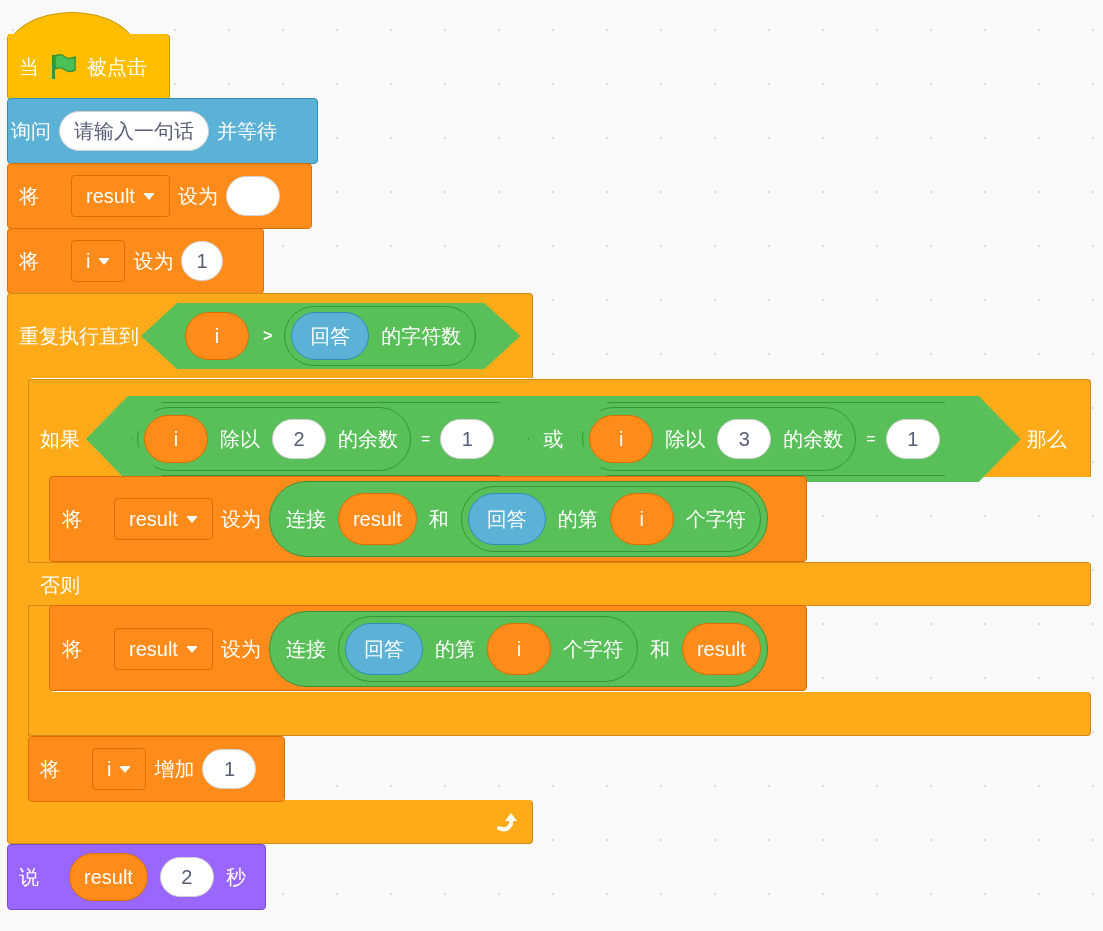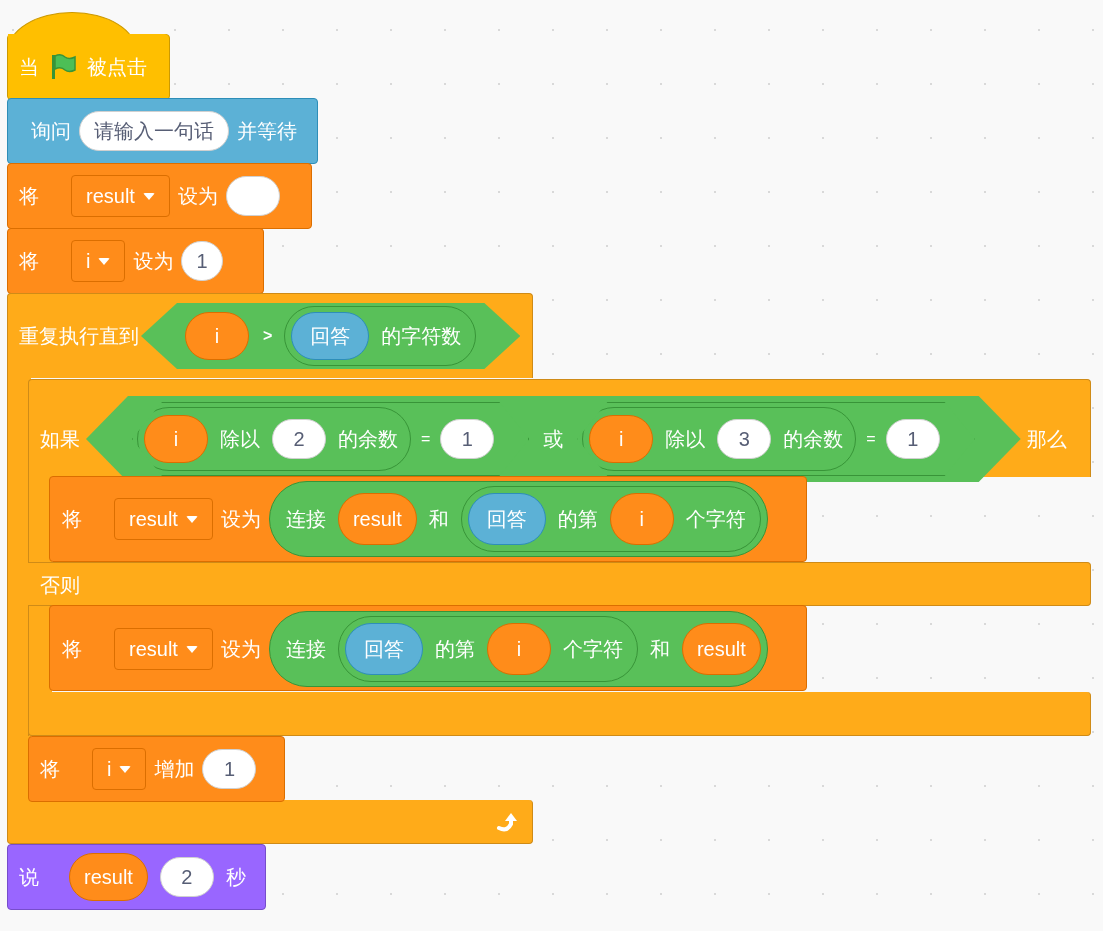--- a/index.html
+++ b/index.html
@@ -32,21 +32,21 @@
   <span style="display:inline-block;width:28px;height:28px;margin:0 10px 0 2px;">
     <svg width="28" height="28" viewBox="0 0 28 28">
         <rect x="3" y="2" width="3" height="24" fill="#389438"></rect>
         <path d="M6 3 Q12 0 16 4 Q20 7 26 4 L26 17 Q20 20 16 17 Q12 13 6 16 Z" fill="#4cbf56" stroke="#389438" stroke-width="1.5"></path>
       </svg>
   </span>
   <span>被点击</span>
 </div>
 
 <div class="blk" style="left:7px;top:98px;width:311px;height:66px;background:#5cb1d6;border:1px solid #2e8eb8;"></div>
-<div class="row" style="left:31px;top:111px;height:40px;">
+<div class="row" style="left:11px;top:111px;height:40px;">
   <span>询问</span>
   <span class="oval white" style="color:#575e75;">请输入一句话</span>
   <span>并等待</span>
 </div>
 
 <div class="blk" style="left:7px;top:163px;width:305px;height:66px;background:#ff8c1a;border:1px solid #db6e00;"></div>
 <div class="row" style="left:19px;top:175px;height:42px;">
   <span style="margin-right:32px;">将</span>
   <span class="dd">
       <span>result</span>

